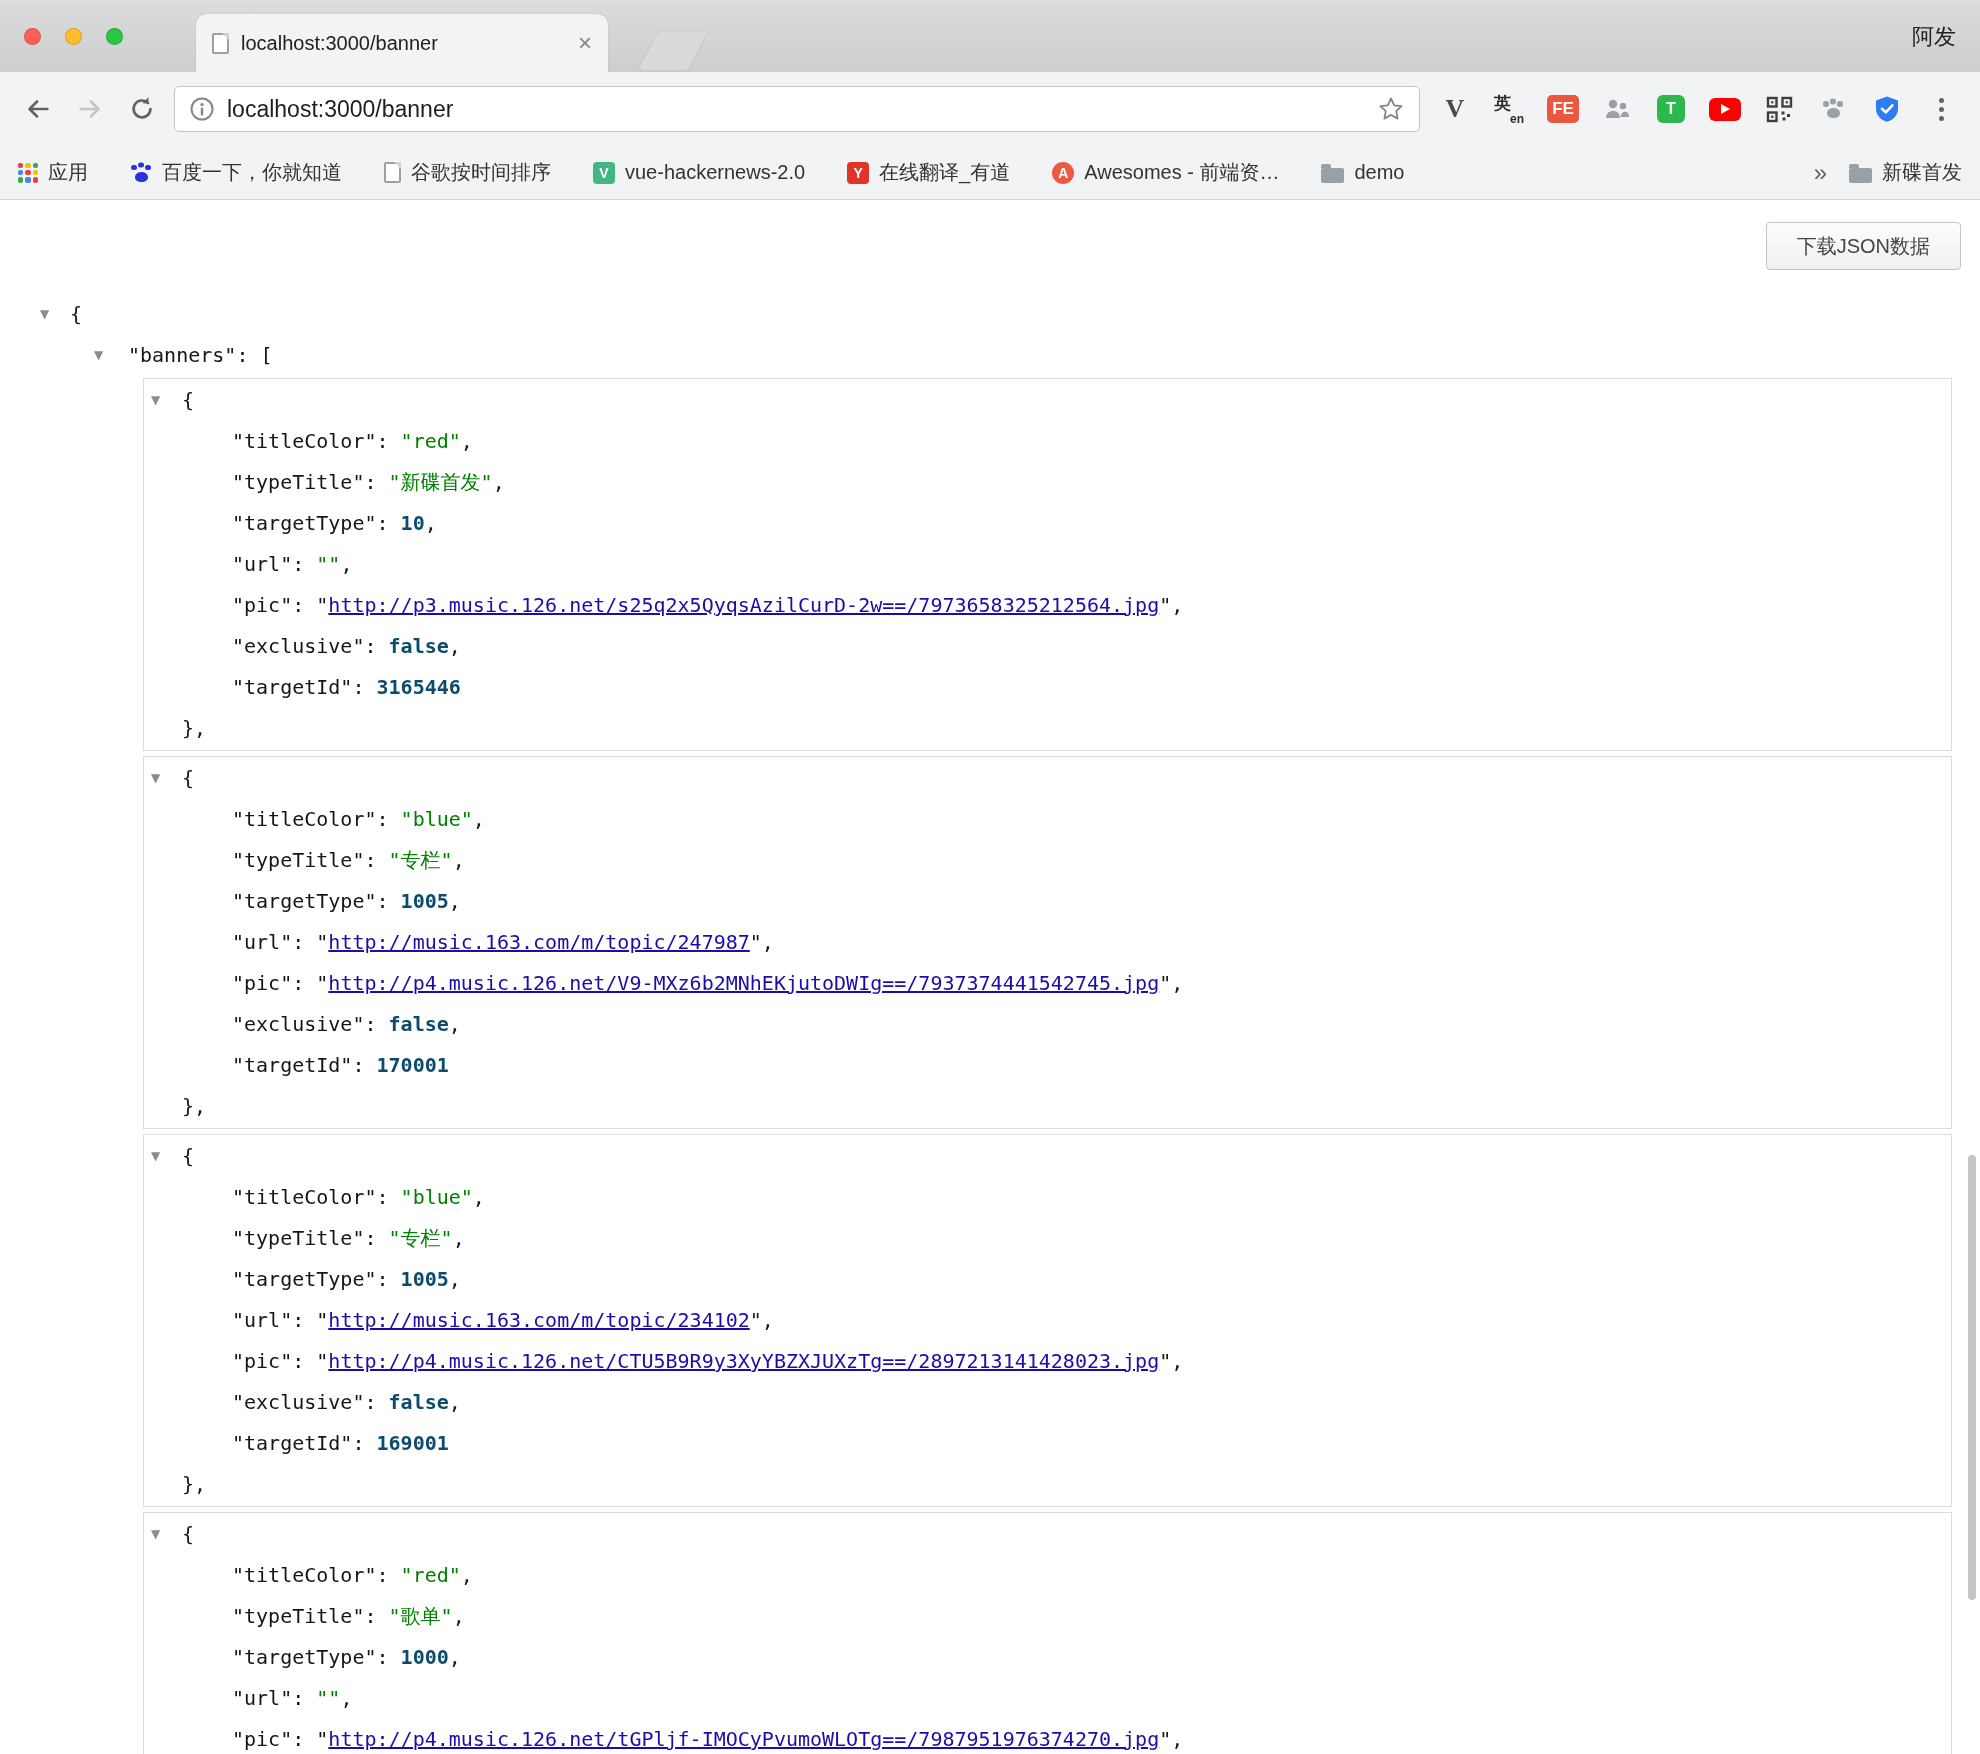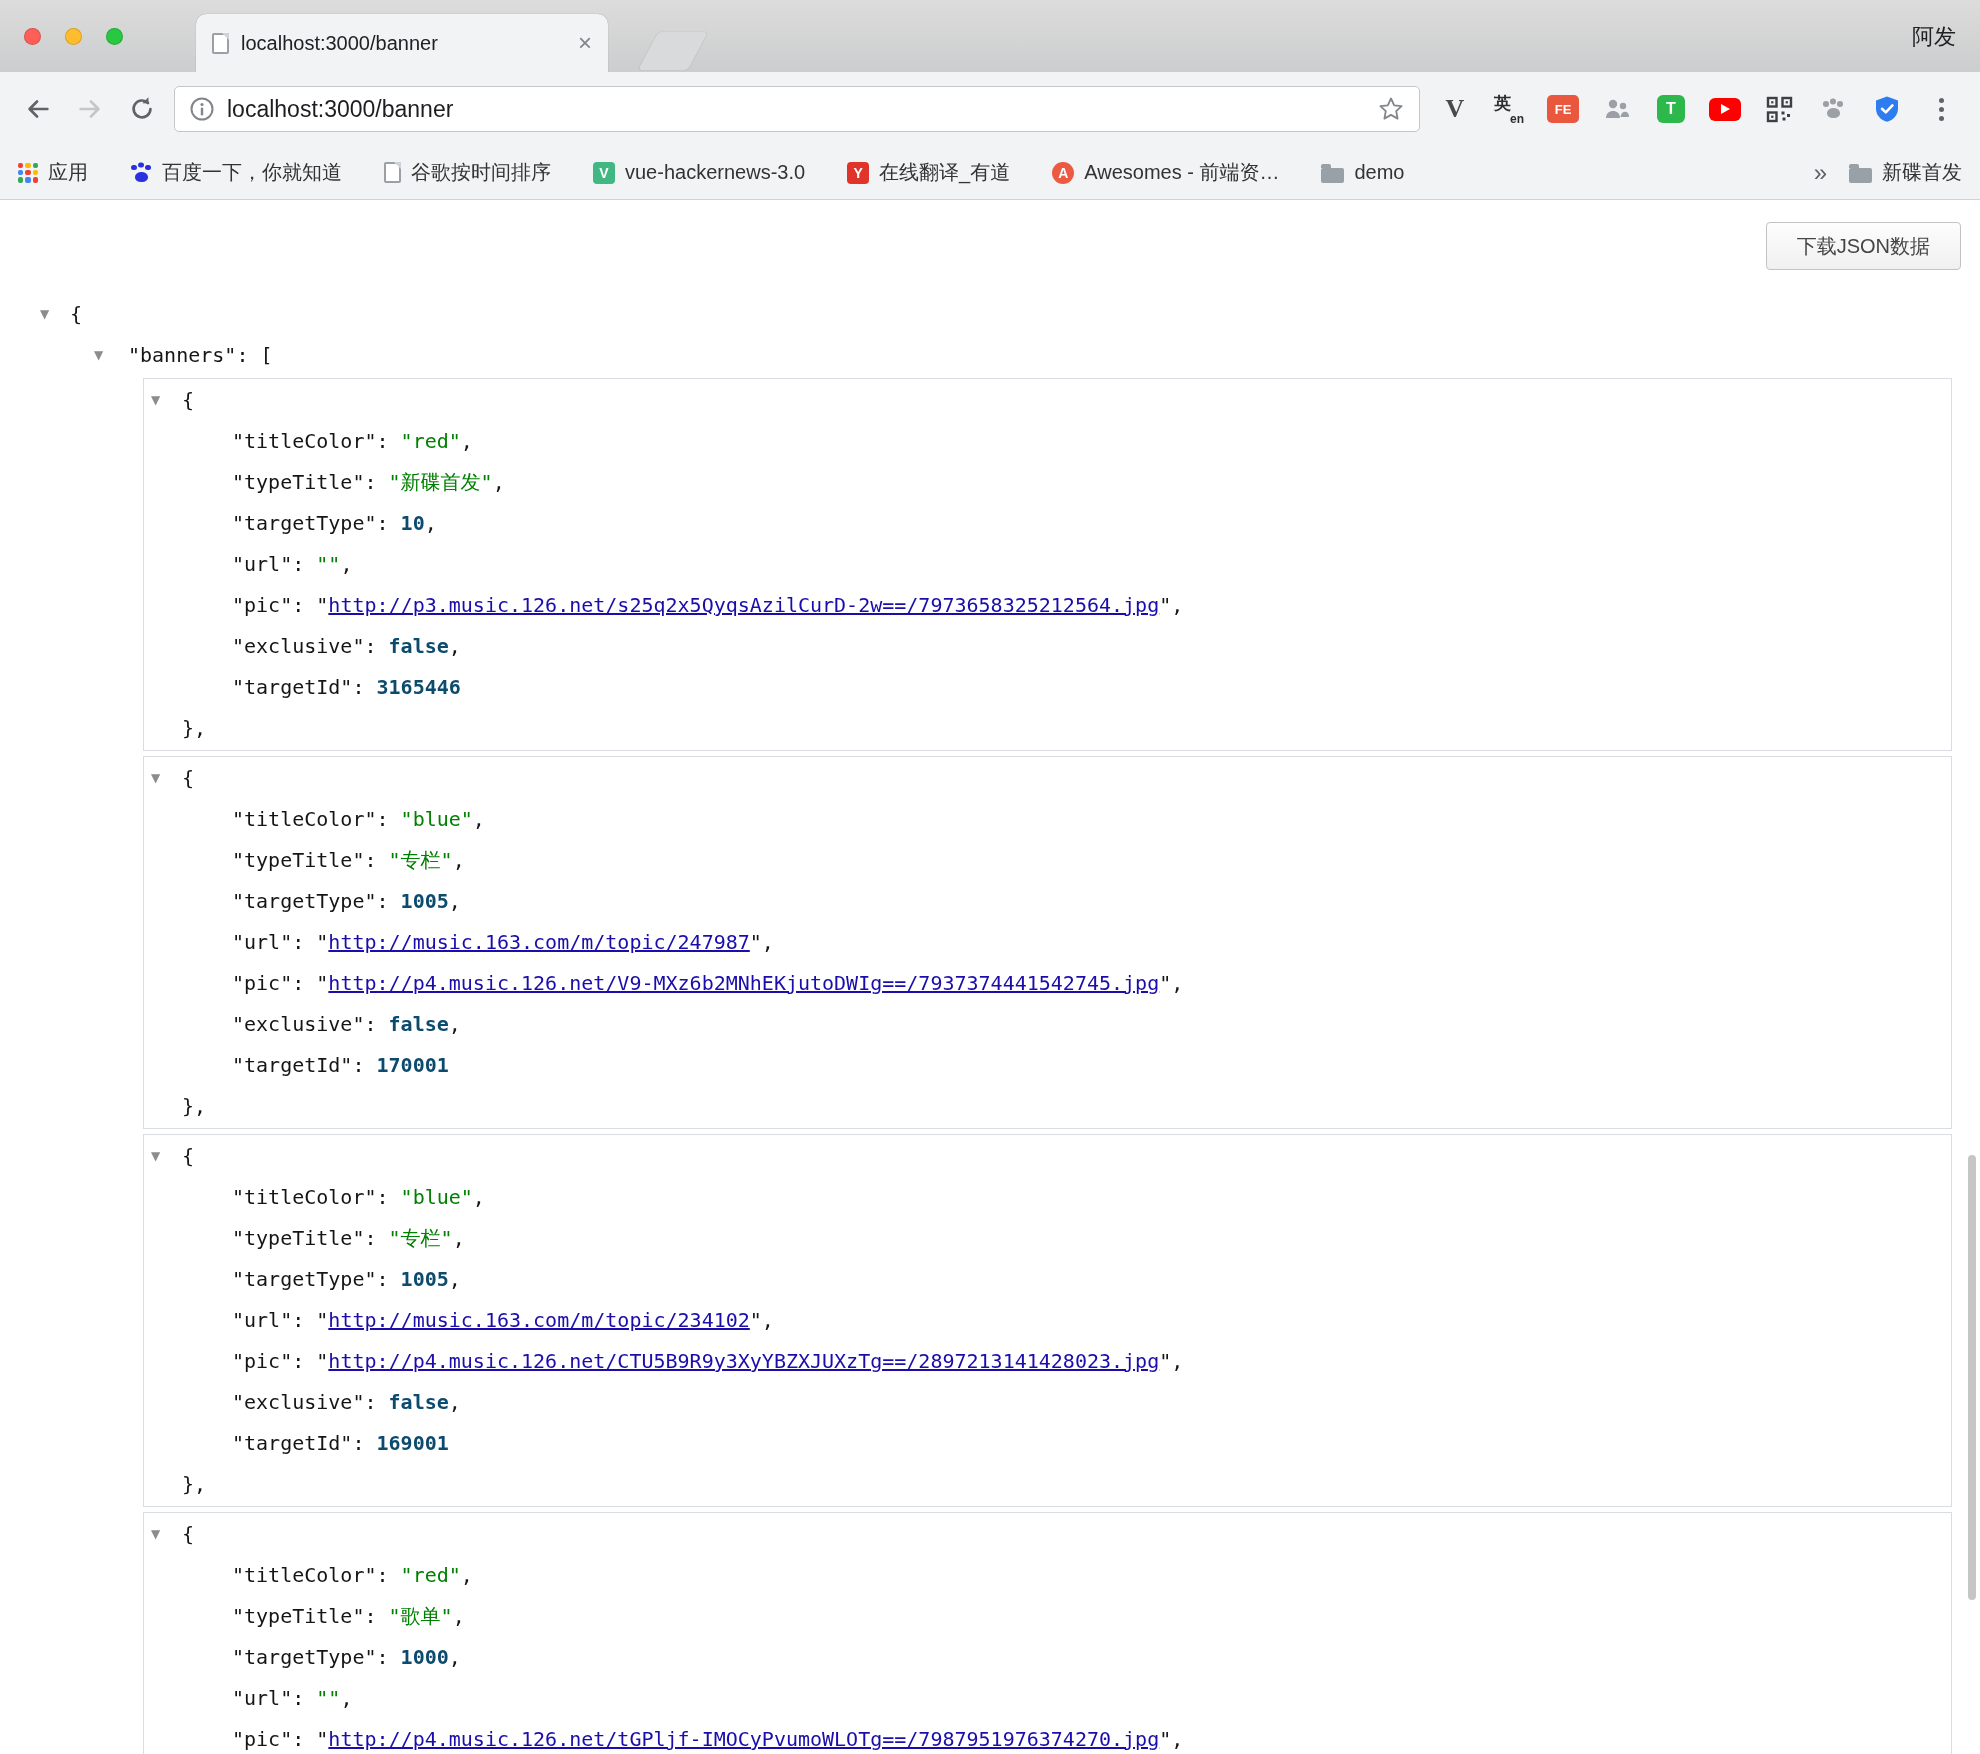--- a/index.html
+++ b/index.html
@@ -40,21 +40,21 @@
     border-radius:5px; display:flex; align-items:center; padding:0 14px; margin:0 12px 0 6px; }
   .url-text { flex:1; font-size:23px; color:#1c1e21; font-weight:500; margin-left:12px;
     white-space:nowrap; overflow:hidden; }
   .ext-row { display:flex; align-items:center; gap:8px; padding-right:4px; }
   .ext-slot { width:46px; height:46px; display:flex; align-items:center; justify-content:center; }
   .vimium-v { font-size:26px; font-weight:bold; color:#4a4a4a; font-family:"Liberation Serif",serif; }
   .trans-box { position:relative; width:30px; height:30px; }
   .trans-cn { position:absolute; left:0; top:-2px; font-size:17px; font-weight:bold; color:#2d2d2d; }
   .trans-en { position:absolute; right:0; bottom:-2px; font-size:12px; font-weight:bold; color:#2d2d2d; }
   .fe-sq { width:32px; height:28px; border-radius:5px; background:#e9573f; color:#fff;
-    font-size:13px; font-weight:bold; display:flex; align-items:center; justify-content:center; }
+    font-size:17px; font-weight:bold; display:flex; align-items:center; justify-content:center; }
   .green-sq { width:28px; height:28px; border-radius:6px; background:#2db84c; color:#fff;
     font-size:16px; font-weight:bold; display:flex; align-items:center; justify-content:center; }
   .yt { width:32px; height:23px; border-radius:6px; background:#f00;
     display:flex; align-items:center; justify-content:center; }
   .yt-tri { width:0; height:0; border-style:solid; border-width:5.5px 0 5.5px 9px;
     border-color:transparent transparent transparent #fff; }
   .menu-dots { display:flex; flex-direction:column; gap:4px; }
   .menu-dots i { width:5px; height:5px; border-radius:50%; background:#5f6368; }
 
   
@@ -246,21 +246,21 @@
       <span class="bm-item">
         <span class="paw-shape paw-blue"></span>
         <span class="bm-label">百度一下，你就知道</span>
       </span>
       <span class="bm-item">
         <span class="page-shape"></span>
         <span class="bm-label">谷歌按时间排序</span>
       </span>
       <span class="bm-item">
         <span class="sq-icon" style="background: rgb(65, 184, 131);">V</span>
-        <span class="bm-label">vue-hackernews-3.0</span>
+        <span class="bm-label">vue-hackernews-2.0</span>
       </span>
       <span class="bm-item">
         <span class="sq-icon" style="background: rgb(224, 52, 43);">Y</span>
         <span class="bm-label">在线翻译_有道</span>
       </span>
       <span class="bm-item">
         <span class="round-icon" style="background: rgb(237, 90, 66);">A</span>
         <span class="bm-label">Awesomes - 前端资…</span>
       </span>
       <span class="bm-item">

